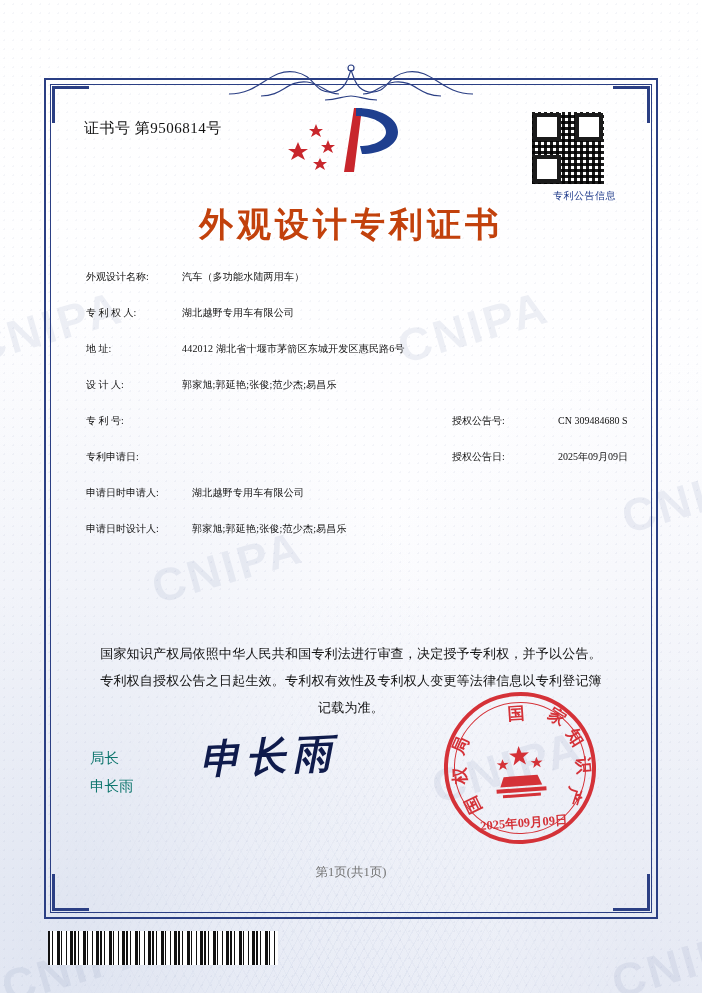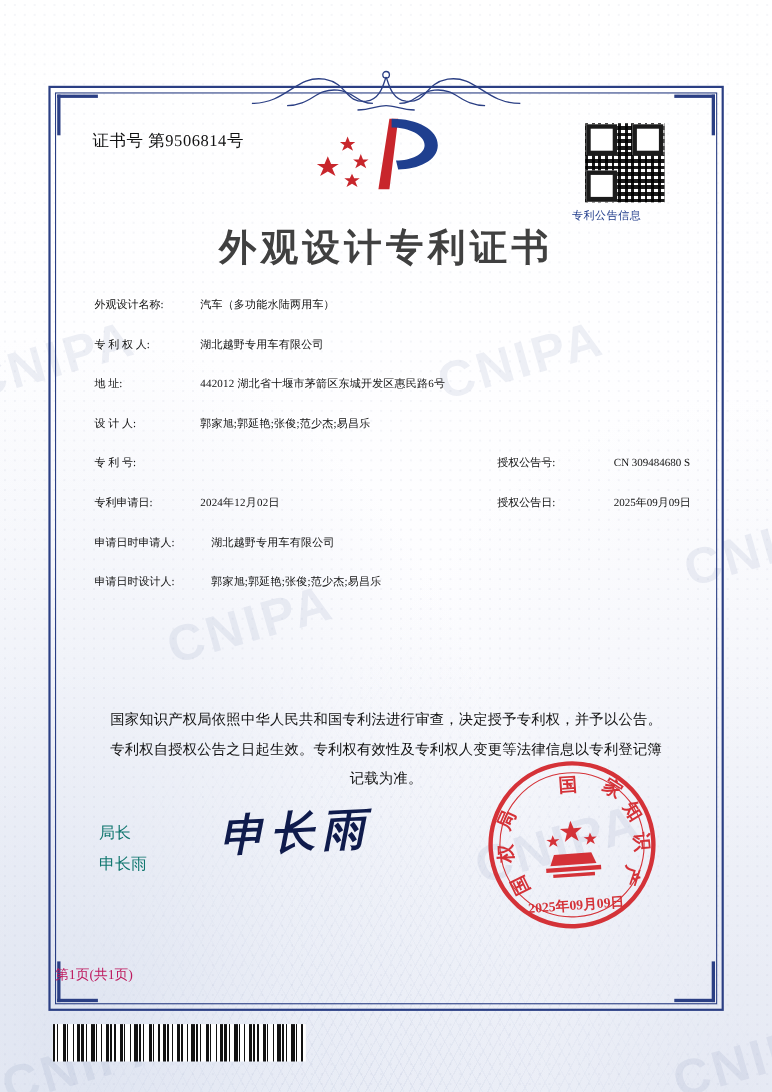--- a/index.html
+++ b/index.html
@@ -116,21 +116,21 @@
     transform: translateX(-50%);
     top: 18px;
     width: 150px;
     height: 76px;
   }
   .qr-box {
     position: absolute;
     right: 36px;
     top: 28px;
     width: 96px;
-    text-align: left;
+    text-align: right;
   }
   .qr {
     width: 72px;
     height: 72px;
     margin: 0 auto;
     background-color: #fff;
     background-image:
       linear-gradient(90deg, #1b1b1b 50%, transparent 50%),
       linear-gradient(0deg, #1b1b1b 50%, transparent 50%);
     background-size: 6px 6px, 6px 6px;
@@ -163,21 +163,21 @@
     letter-spacing: .5px;
   }
   .title {
     position: absolute;
     left: 0; right: 0;
     top: 118px;
     text-align: center;
     font-size: 34px;
     font-weight: 700;
     letter-spacing: 4px;
-    color: #404040;
+    color: #c2410c;
     font-family: "Liberation Serif", "DejaVu Serif", serif;
   }
   .fields {
     position: absolute;
     left: 36px;
     right: 36px;
     top: 186px;
   }
   .row {
     display: flex;
@@ -284,23 +284,24 @@
     transform: translateX(-50%);
     bottom: 8px;
     font-size: 12.5px;
     font-weight: 700;
     color: #d3242a;
     white-space: nowrap;
   }
   .page-footer {
     position: absolute;
     left: 0; right: 0;
-    bottom: 18px;
+    bottom: 32px;
+    text-align: center;
     font-size: 12.5px;
-    color: #be185d;
+    color: #737373;
   }
   
   .barcode {
     position: absolute;
     left: 48px;
     bottom: 28px;
     width: 230px;
     height: 34px;
     background:
       repeating-linear-gradient(90deg,
@@ -406,21 +407,20 @@
         <div class="col-left">
           <div class="label">专 利  号:</div>
         </div>
         <div class="label2">授权公告号:</div>
         <div class="value2">CN 309484680 S</div>
       </div>
 
       <div class="row">
         <div class="col-left">
           <div class="label">专利申请日:</div>
-          <div class="value">2024年12月02日</div>
         </div>
         <div class="label2">授权公告日:</div>
         <div class="value2">2025年09月09日</div>
       </div>
 
       <div class="row">
         <div class="label2">申请日时申请人:</div>
         <div class="value">湖北越野专用车有限公司</div>
       </div>
 

